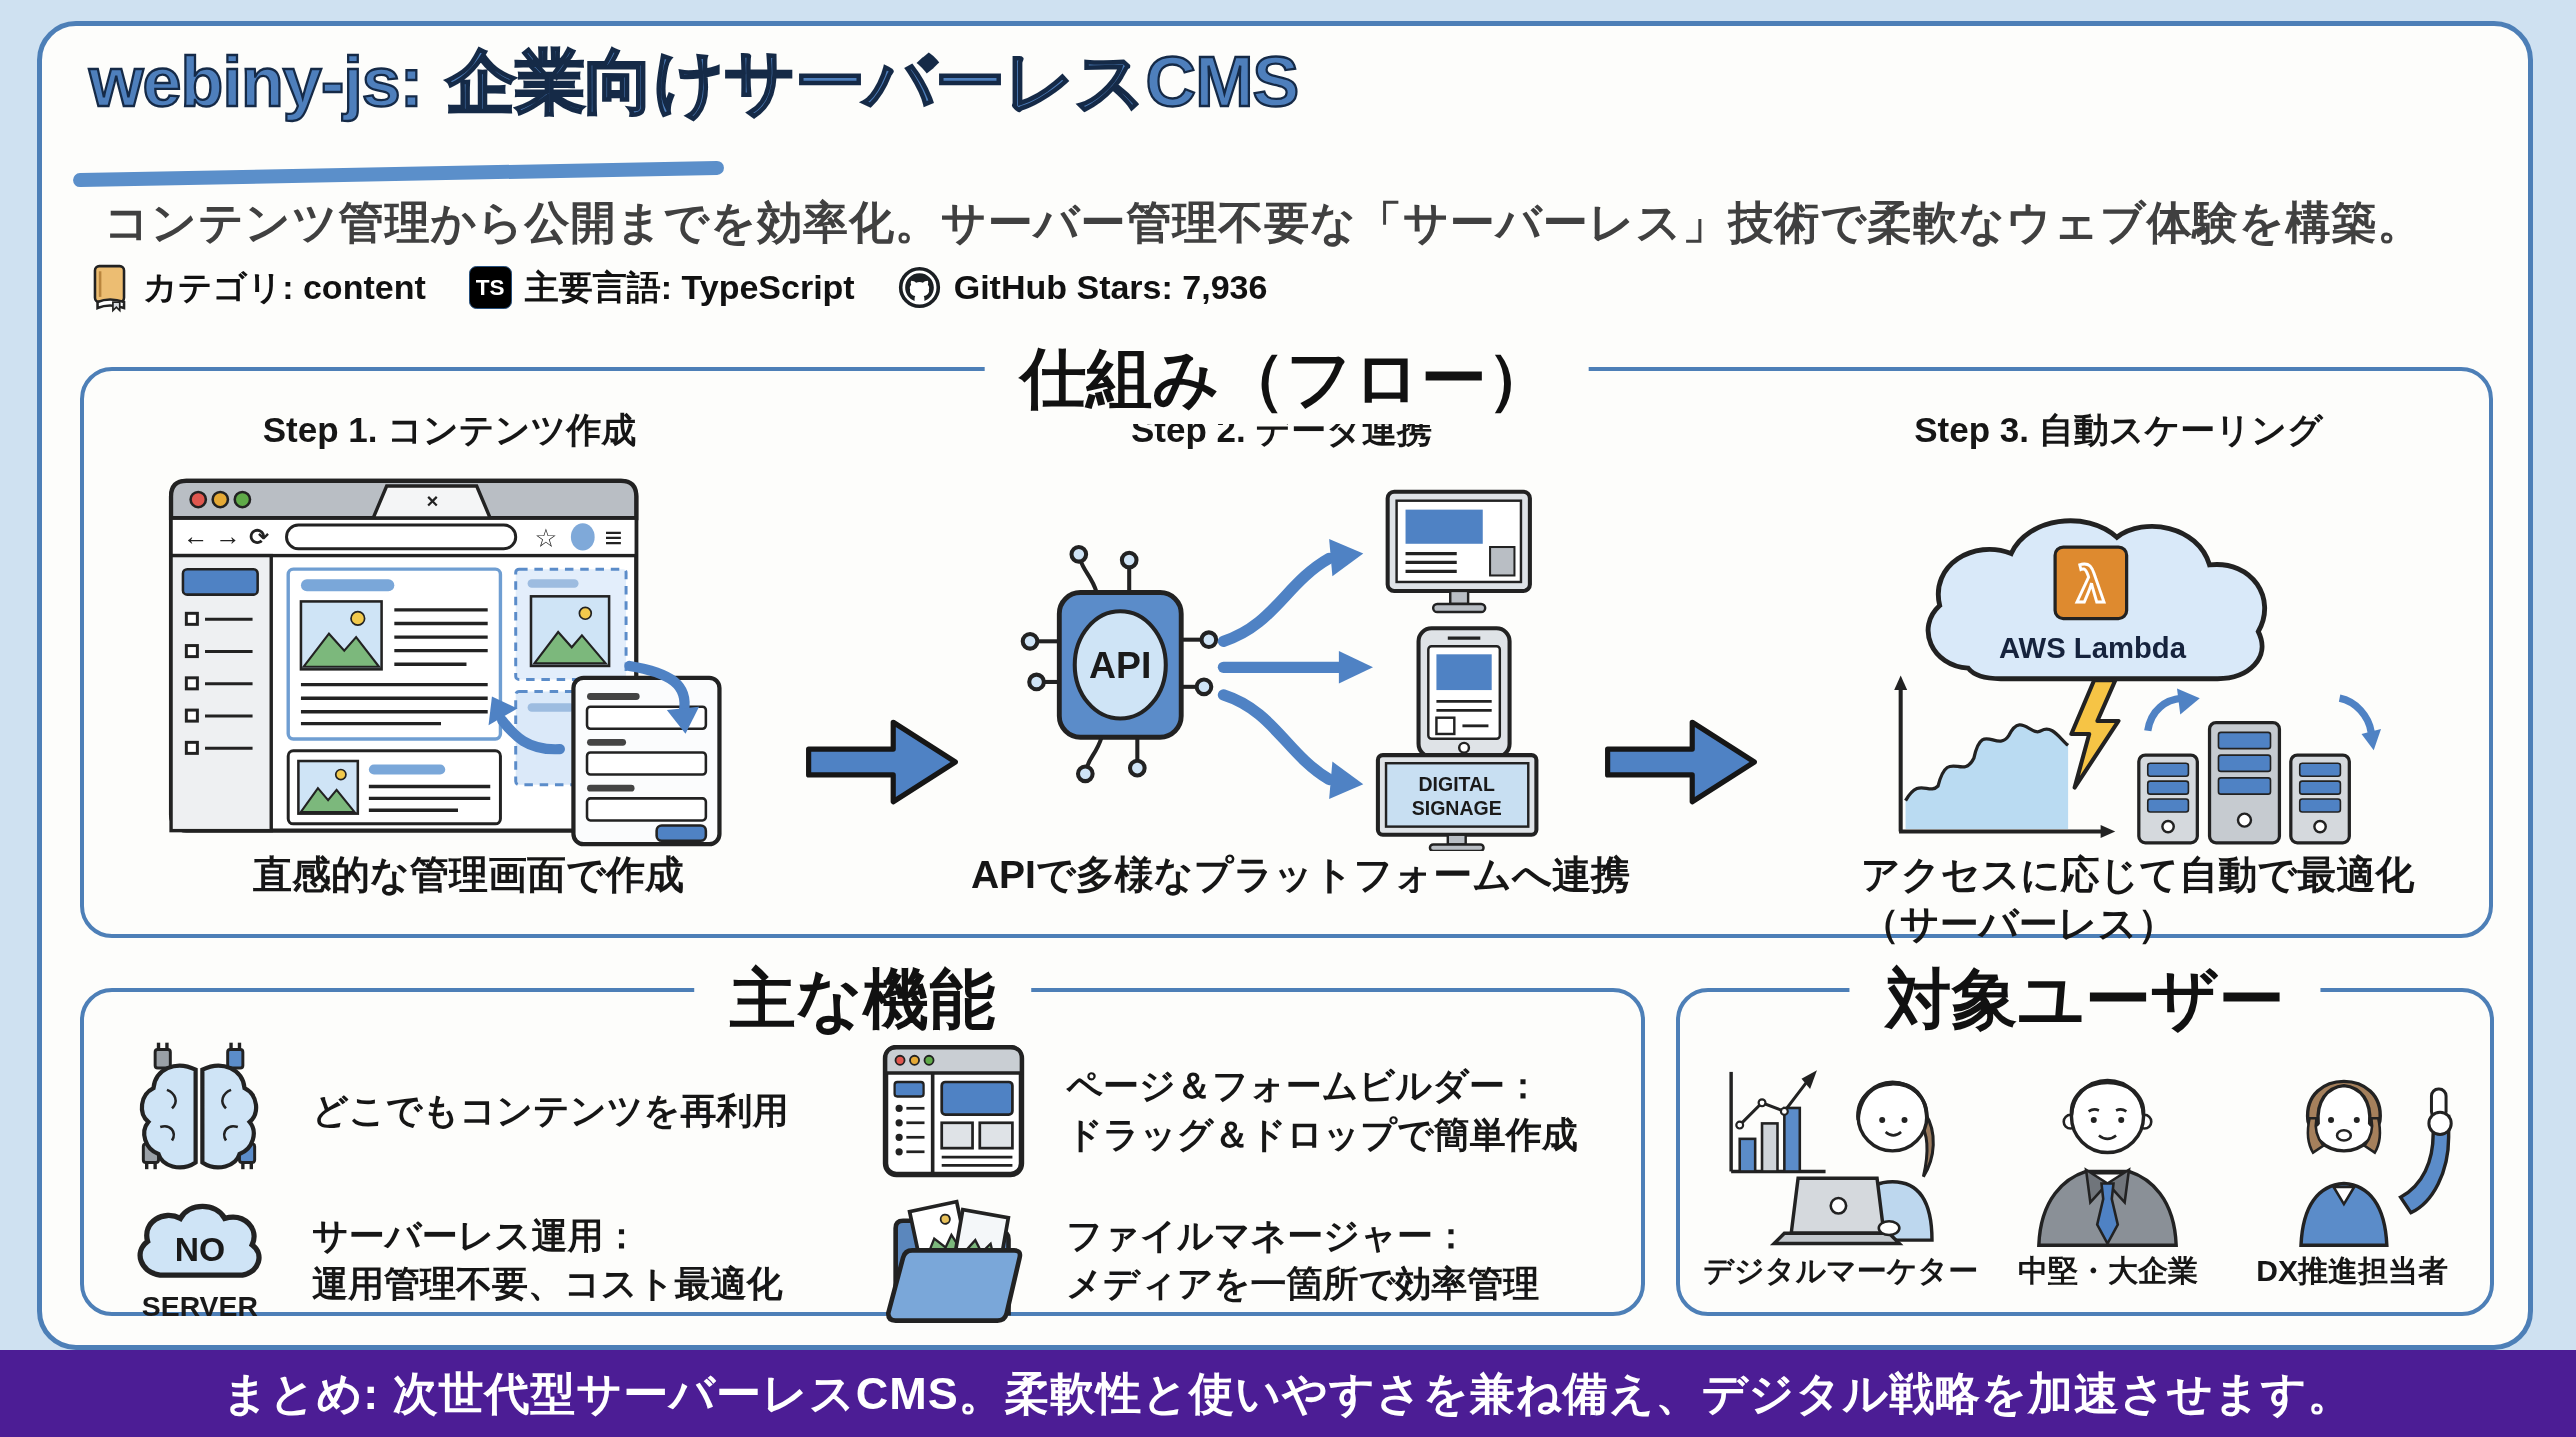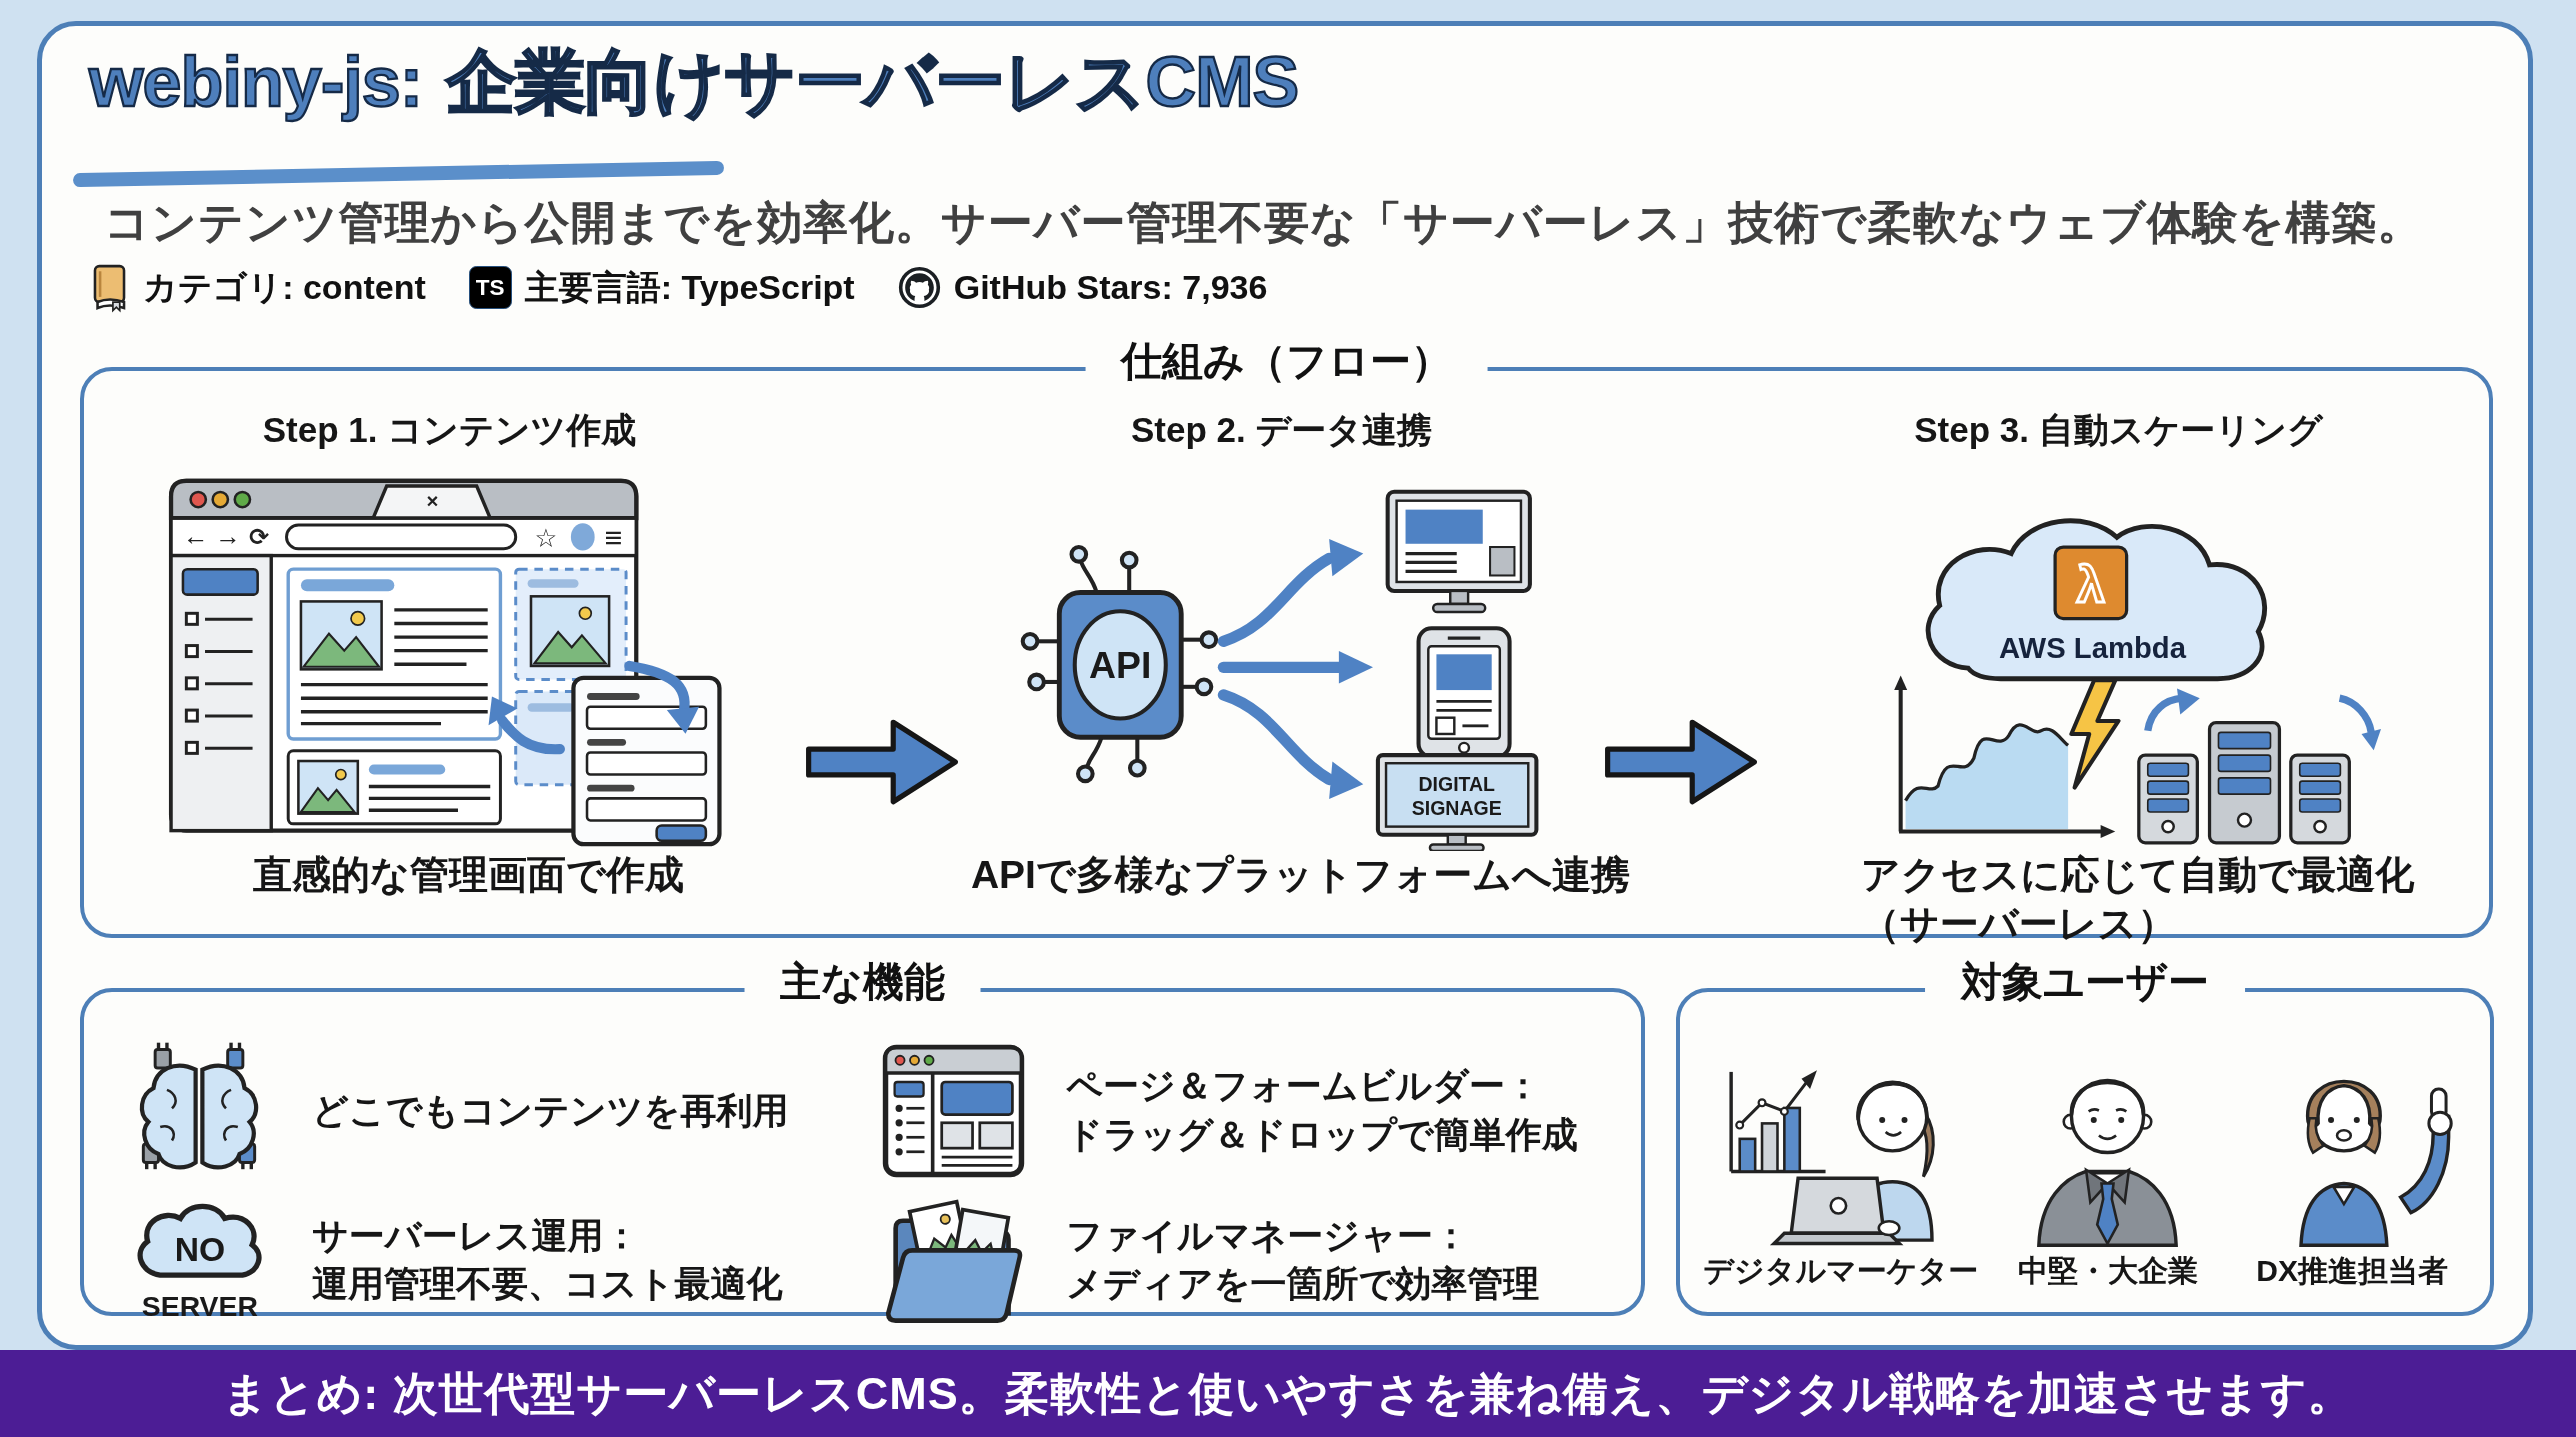--- a/index.html
+++ b/index.html
@@ -19,21 +19,21 @@
             letter-spacing:0.9px;color:#404040;white-space:nowrap;margin-left:15px;}
   .meta{position:absolute;left:89px;top:262px;display:flex;align-items:center;gap:43px;
         font-size:34px;font-weight:800;color:#111;}
   .meta .m-item{display:flex;align-items:center;gap:13px;}
   .ts-badge{display:inline-flex;align-items:center;justify-content:center;width:43px;height:43px;
             background:#000000;border:1.9px solid #26507e;border-radius:7.5px;color:#fff;
             font-size:22.5px;font-weight:800;}
   
   .sect{position:absolute;background:#fdfdfb;border:4.7px solid #4d7fb7;border-radius:32px;}
   .sect-head{position:absolute;top:-37px;left:50%;transform:translateX(-50%);
-             background:#fdfdfb;padding:0 36px;font-size:41px;font-weight:900;
+             background:#fdfdfb;padding:0 36px;font-size:66px;font-weight:900;
              white-space:nowrap;color:#111;}
   #flow-box{left:80px;top:367px;width:2413px;height:571px;}
   #features-box{left:80px;top:988px;width:1565px;height:328px;}
   #audience-box{left:1676px;top:988px;width:818px;height:328px;}
   
   .flow-row{display:flex;justify-content:space-between;align-items:flex-start;
             padding:36px 24px 0 24px;}
   .step{display:flex;flex-direction:column;align-items:center;}
   .step-title{font-size:35px;font-weight:900;white-space:nowrap;margin-bottom:15px;text-align:center;}
   .step-caption{font-size:39px;font-weight:700;white-space:nowrap;text-align:left;line-height:1.25;margin-left:38px;}

